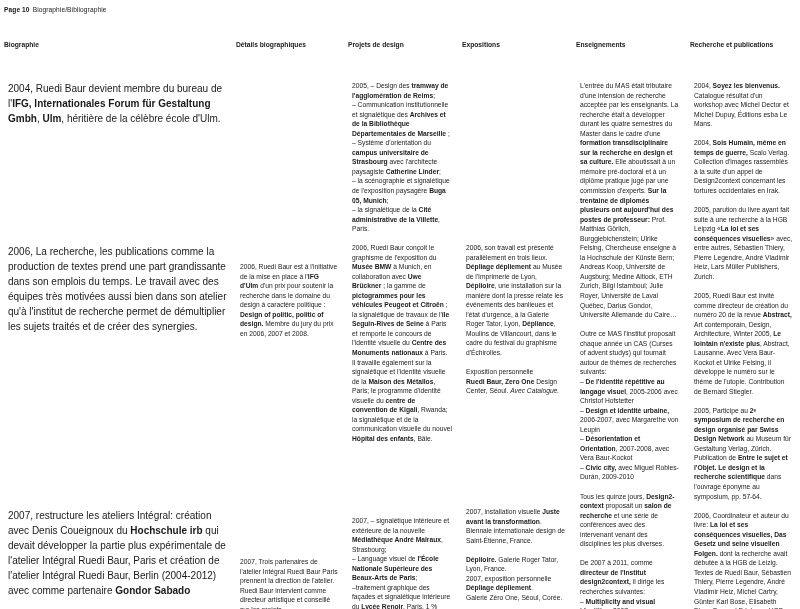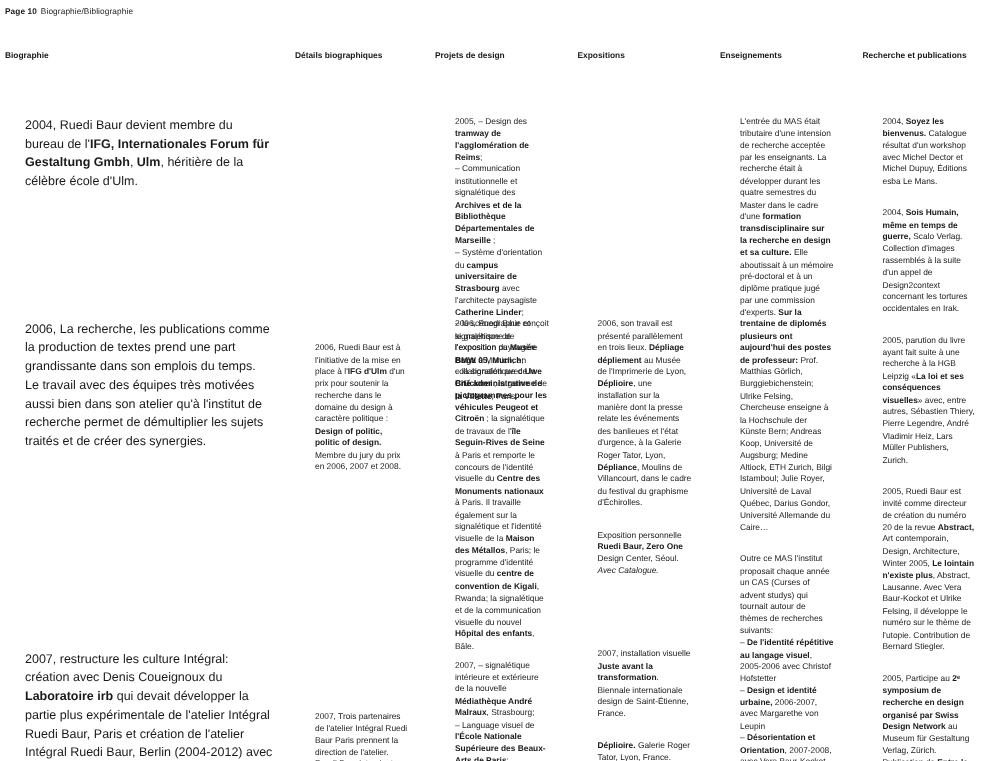--- a/index.html
+++ b/index.html
@@ -26,21 +26,21 @@
     position: absolute;
     top: 41px;
     left: 0;
     font-weight: bold;
     font-size: 6.7px;
     white-space: nowrap;
   }
   .block { position: absolute; left: 0; width: 100%; }
   .col-small .block { font-size: 6.7px; line-height: 9.55px; }
   .col-large .block { font-size: 10px;  line-height: 15px; }
-  .block p { margin: 16px; white-space: pre-line; }
+  .block p { margin: 4px; white-space: pre-line; }
   .col-small .block p { margin-bottom: 9.55px; }
   .col-large .block p { margin-bottom: 15px; }
   .block p:last-child { margin-bottom: 0; }
   .b { font-weight: bold; }
   .i { font-style: italic; }
 </style>
 </head>
 <body>
 
 <div class="page">
@@ -50,21 +50,21 @@
   <div id="columns">
       <div class="column col-large" style="left: 4px; width: 230px;">
         <div class="column-header">Biographie</div>
         <div class="block" style="top: 77px;">
           <p><span>2004, Ruedi Baur devient membre du bureau de l'</span><span class="b">IFG, Internationales Forum für Gestaltung Gmbh</span><span>, </span><span class="b">Ulm</span><span>, héritière de la célèbre école d'Ulm.</span></p>
         </div>
         <div class="block" style="top: 240px;">
           <p><span>2006, La recherche, les publications comme la production de textes prend une part grandissante dans son emplois du temps. Le travail avec des équipes très motivées aussi bien dans son atelier qu'à l'institut de recherche permet de démultiplier les sujets traités et de créer des synergies.</span></p>
         </div>
         <div class="block" style="top: 504px;">
-          <p><span>2007, restructure les culture Intégral: création avec Denis Coueignoux du </span><span class="b">Laboratoire irb</span><span> qui devait développer la partie plus expérimentale de l'atelier Intégral Ruedi Baur, Paris et création de l'atelier Intégral Ruedi Baur, Berlin (2004-2012) avec comme partenaire </span><span class="b">Gondor Sabado</span></p>
+          <p><span>2007, restructure les ateliers Intégral: création avec Denis Coueignoux du </span><span class="b">Hochschule irb</span><span> qui devait développer la partie plus expérimentale de l'atelier Intégral Ruedi Baur, Paris et création de l'atelier Intégral Ruedi Baur, Berlin (2004-2012) avec comme partenaire </span><span class="b">Gondor Sabado</span></p>
         </div>
       </div>
       <div class="column col-small" style="left: 236px; width: 106px;">
         <div class="column-header">Détails biographiques</div>
         <div class="block" style="top: 258px;">
           <p><span>2006, Ruedi Baur est à l'initiative de la mise en place à l'</span><span class="b">IFG d'Ulm</span><span> d'un prix pour soutenir la recherche dans le domaine du design à caractère politique : </span><span class="b">Design of politic, politic of design.</span><span> Membre du jury du prix en 2006, 2007 et 2008.</span></p>
         </div>
         <div class="block" style="top: 553px;">
           <p><span>2007, Trois partenaires de l'atelier Intégral Ruedi Baur Paris prennent la direction de l'atelier. Ruedi Baur intervient comme directeur artistique et conseillé sur les projets.</span></p>
         </div>

